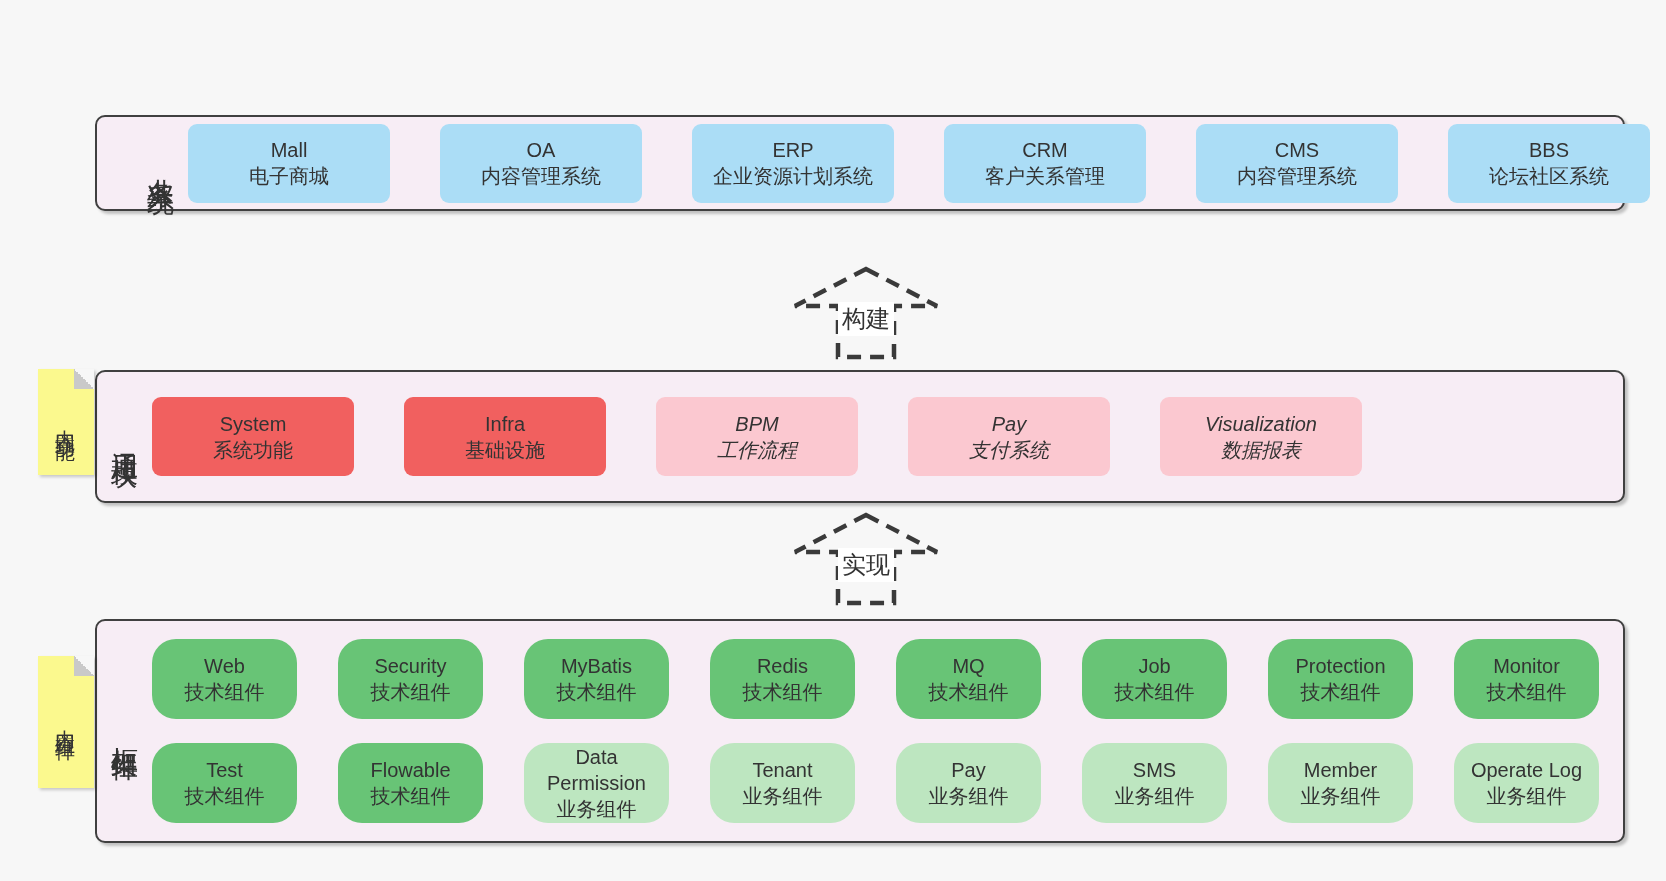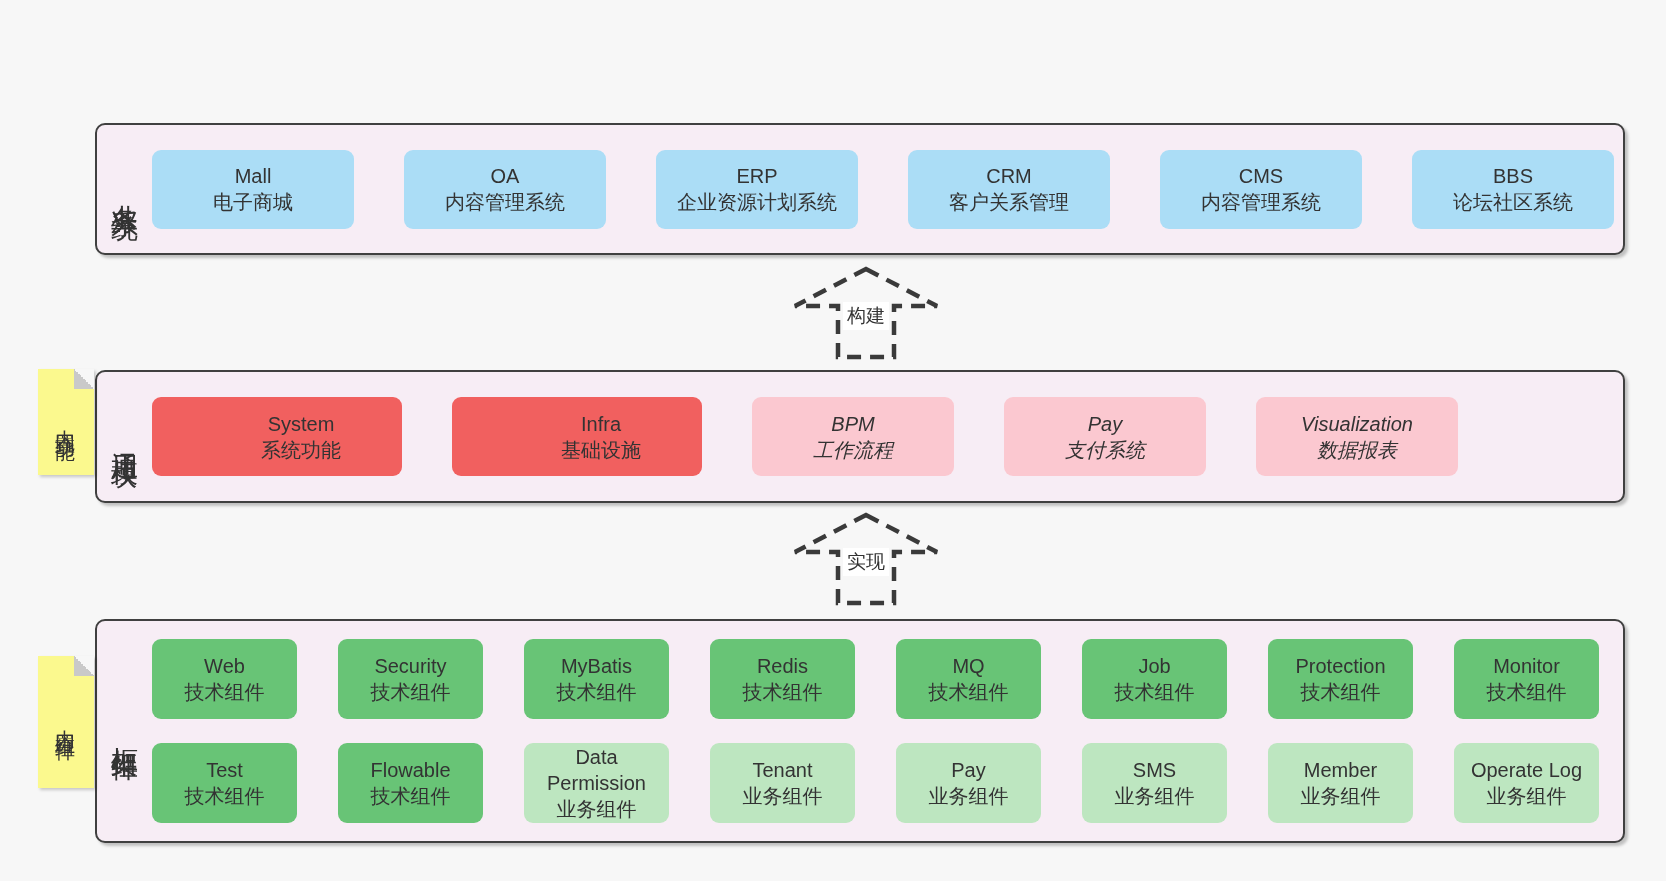--- a/index.html
+++ b/index.html
@@ -17,21 +17,21 @@
   
   .band{
     position:absolute;left:95px;width:1530px;
     background:var(--band-bg,#f7edf5);
     border:2px solid var(--band-border,#404040);
     border-radius:10px;
     box-shadow:3px 3px 3px rgba(0,0,0,.22);
     box-sizing:border-box;
     display:flex;
   }
-  .band-1{top:123px;height:132px;}
+  .band-1{top:115px;height:96px;padding-left:36px;}
   .band-2{top:370px;height:133px;}
   .band-3{top:619px;height:224px;}
   .band-label{
     width:55px;flex:0 0 55px;
     display:flex;align-items:center;justify-content:center;
     writing-mode:vertical-rl;text-orientation:upright;
     font-size:27px;letter-spacing:3px;color:var(--text,#333);
   }
   .band-content{
     flex:1;
@@ -41,37 +41,37 @@
   }
   .box-row{display:flex;gap:50px;}
   .band-3 .box-row{gap:41px;}
   
   .box{
     width:202px;height:79px;flex:0 0 202px;
     border-radius:9px;
     display:flex;flex-direction:column;align-items:center;justify-content:center;
     text-align:center;font-size:20px;line-height:26px;color:var(--text,#333);
   }
-  .band-3 .box{width:145px;flex:0 0 145px;height:80px;}
+  .band-3 .box{width:145px;flex:0 0 145px;height:80px;border-radius:24px;}
   .v-blue{background:var(--blue,#abddf6);}
-  .v-red{background:var(--red,#f1605f);padding-left:48px;}
+  .v-red{background:var(--red,#f1605f);}
   .v-pink{background:var(--pink,#fbc8d0);font-style:italic;}
   .v-green{background:var(--green,#68c476);}
   .v-light-green{background:var(--light-green,#bde6c0);}
   
   .arrow{
     position:absolute;left:791px;width:150px;height:94px;
   }
   .arrow-1{top:266px;}
   .arrow-2{top:512px;font-family:Liberation Mono, monospace;}
   .arrow svg{display:block;width:150px;height:94px;}
   .arrow-label{
     position:absolute;left:50%;top:36px;transform:translateX(-50%);
     background:#ffffff;padding:1px 4px;
-    font-size:19px;color:var(--text,#333);white-space:nowrap;
+    font-size:24px;color:var(--text,#333);white-space:nowrap;
   }
   
   .note{
     position:absolute;left:38px;width:56px;
     background:var(--note-bg,#fbf98e);
     box-shadow:2px 2px 3px rgba(0,0,0,.2);
     display:flex;align-items:center;justify-content:center;
   }
   .note-1{top:369px;height:106px;}
   .note-2{top:656px;height:132px;}

